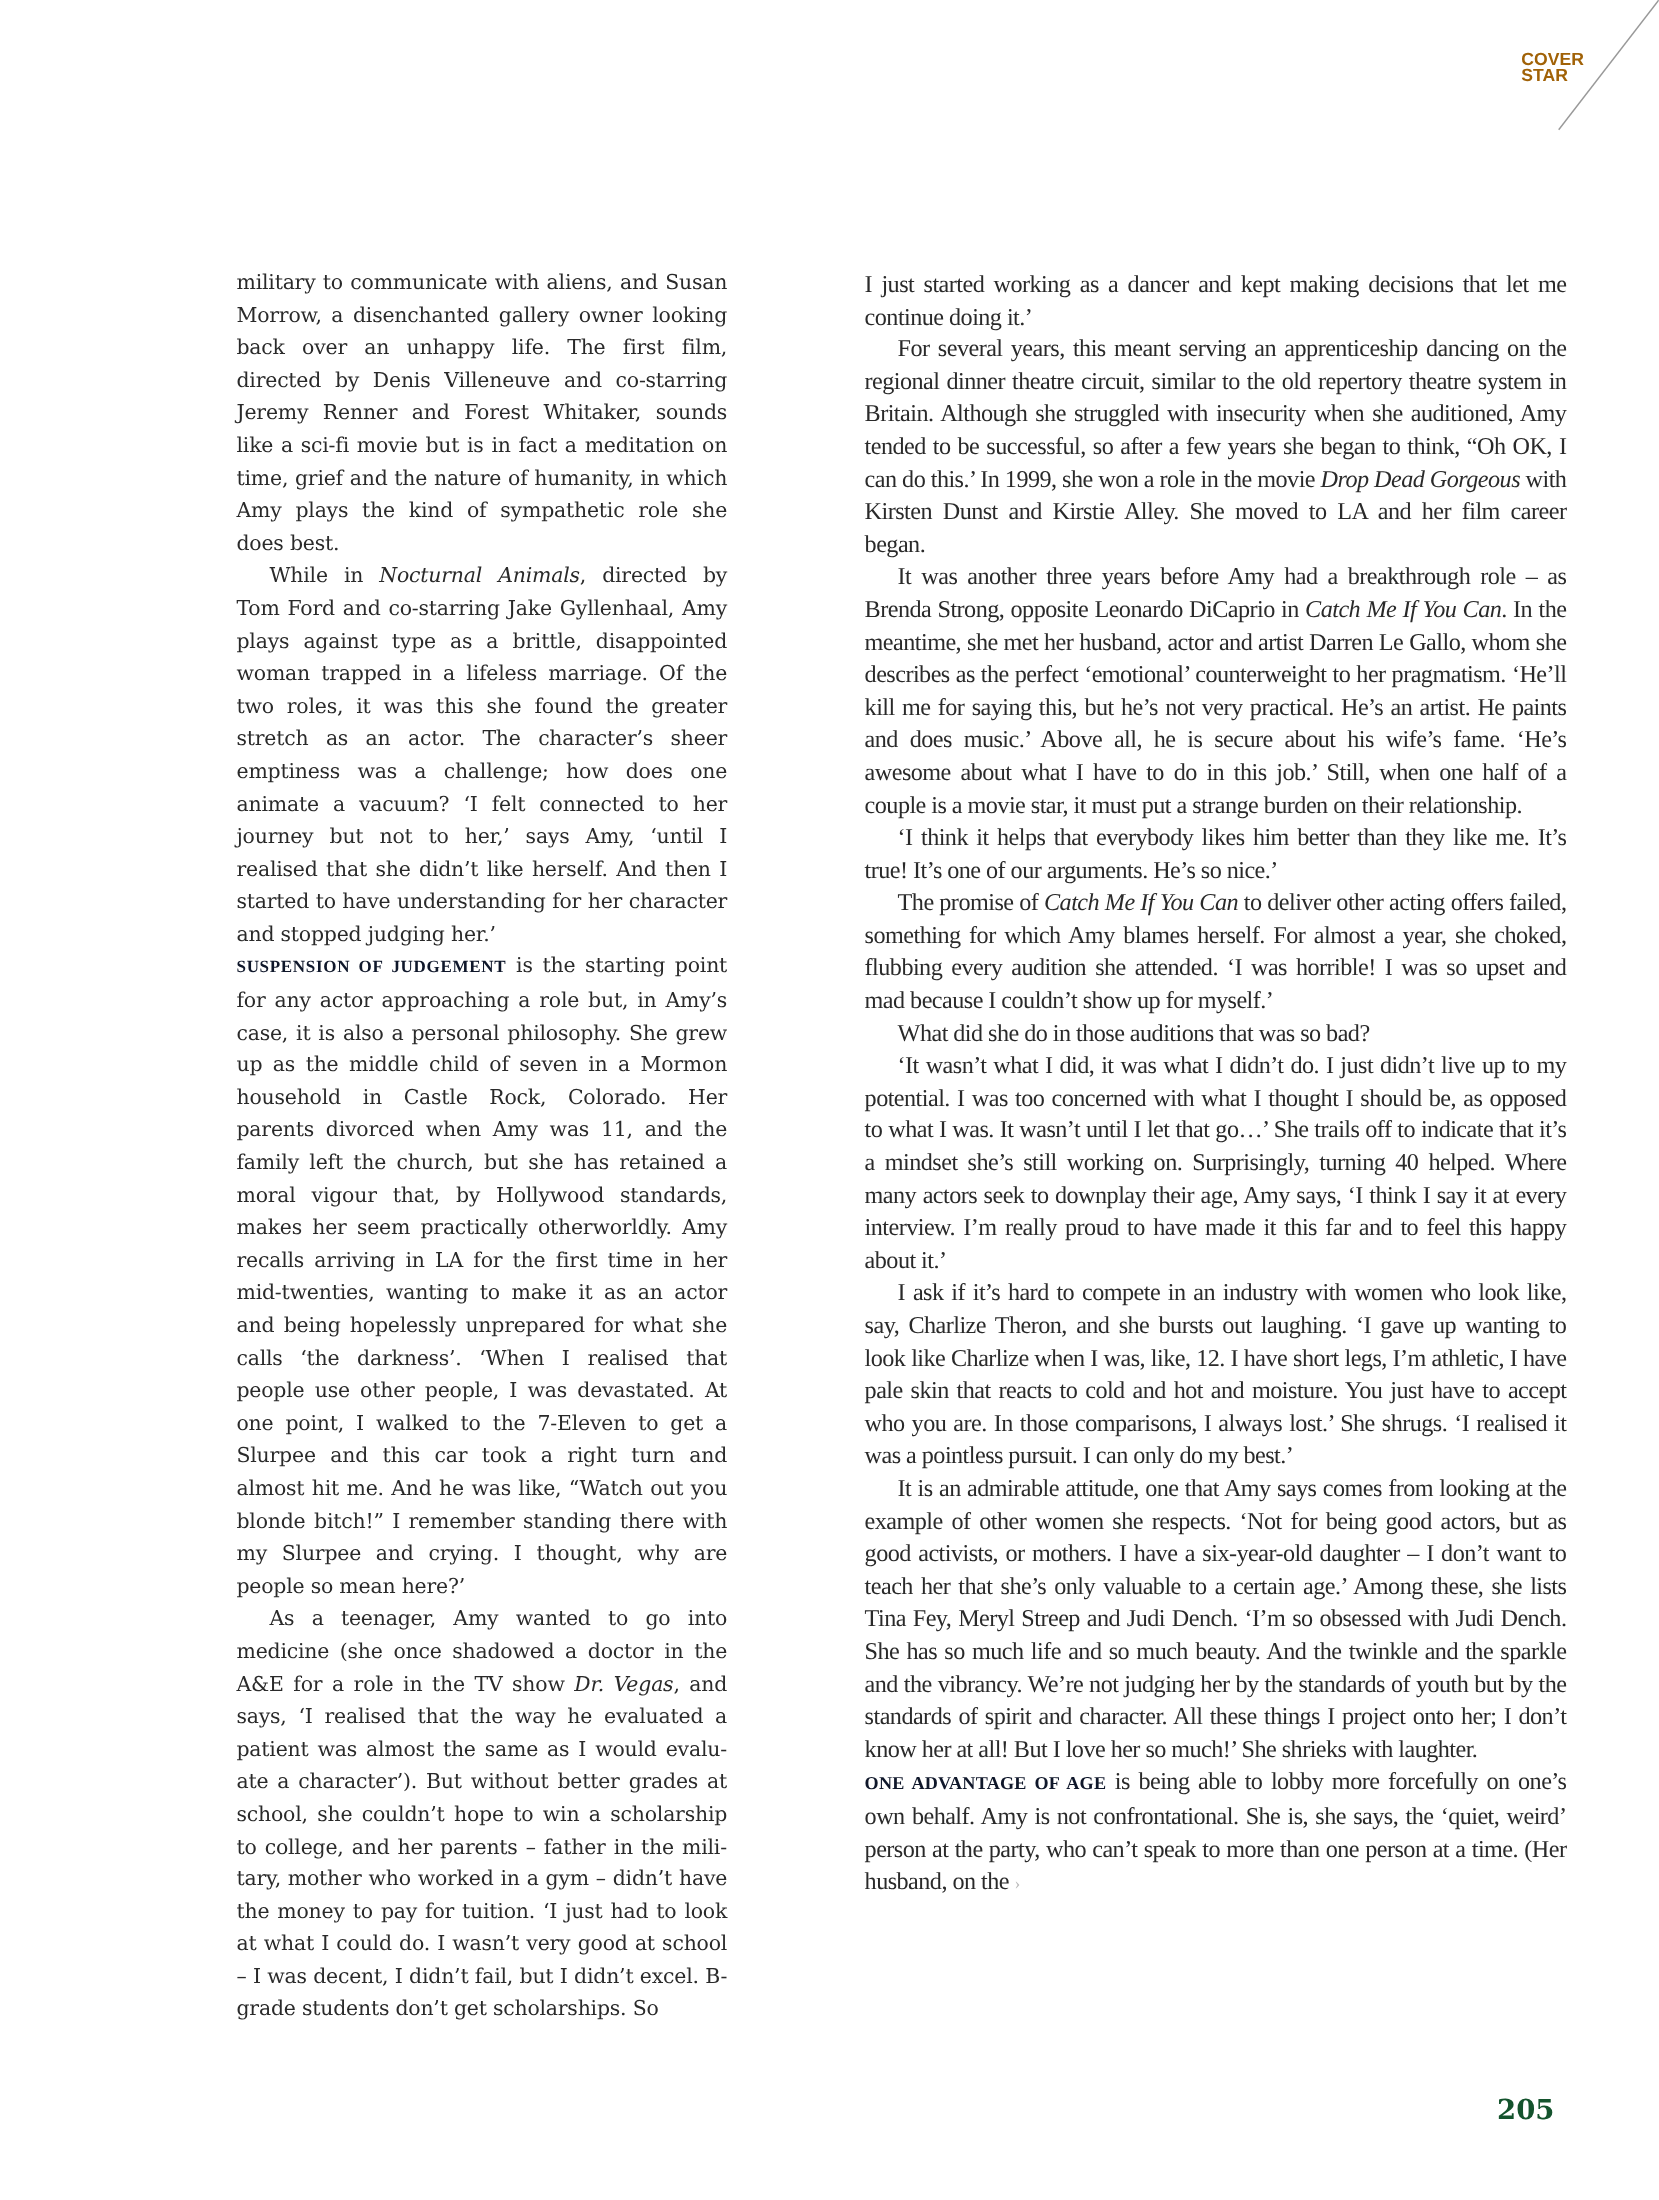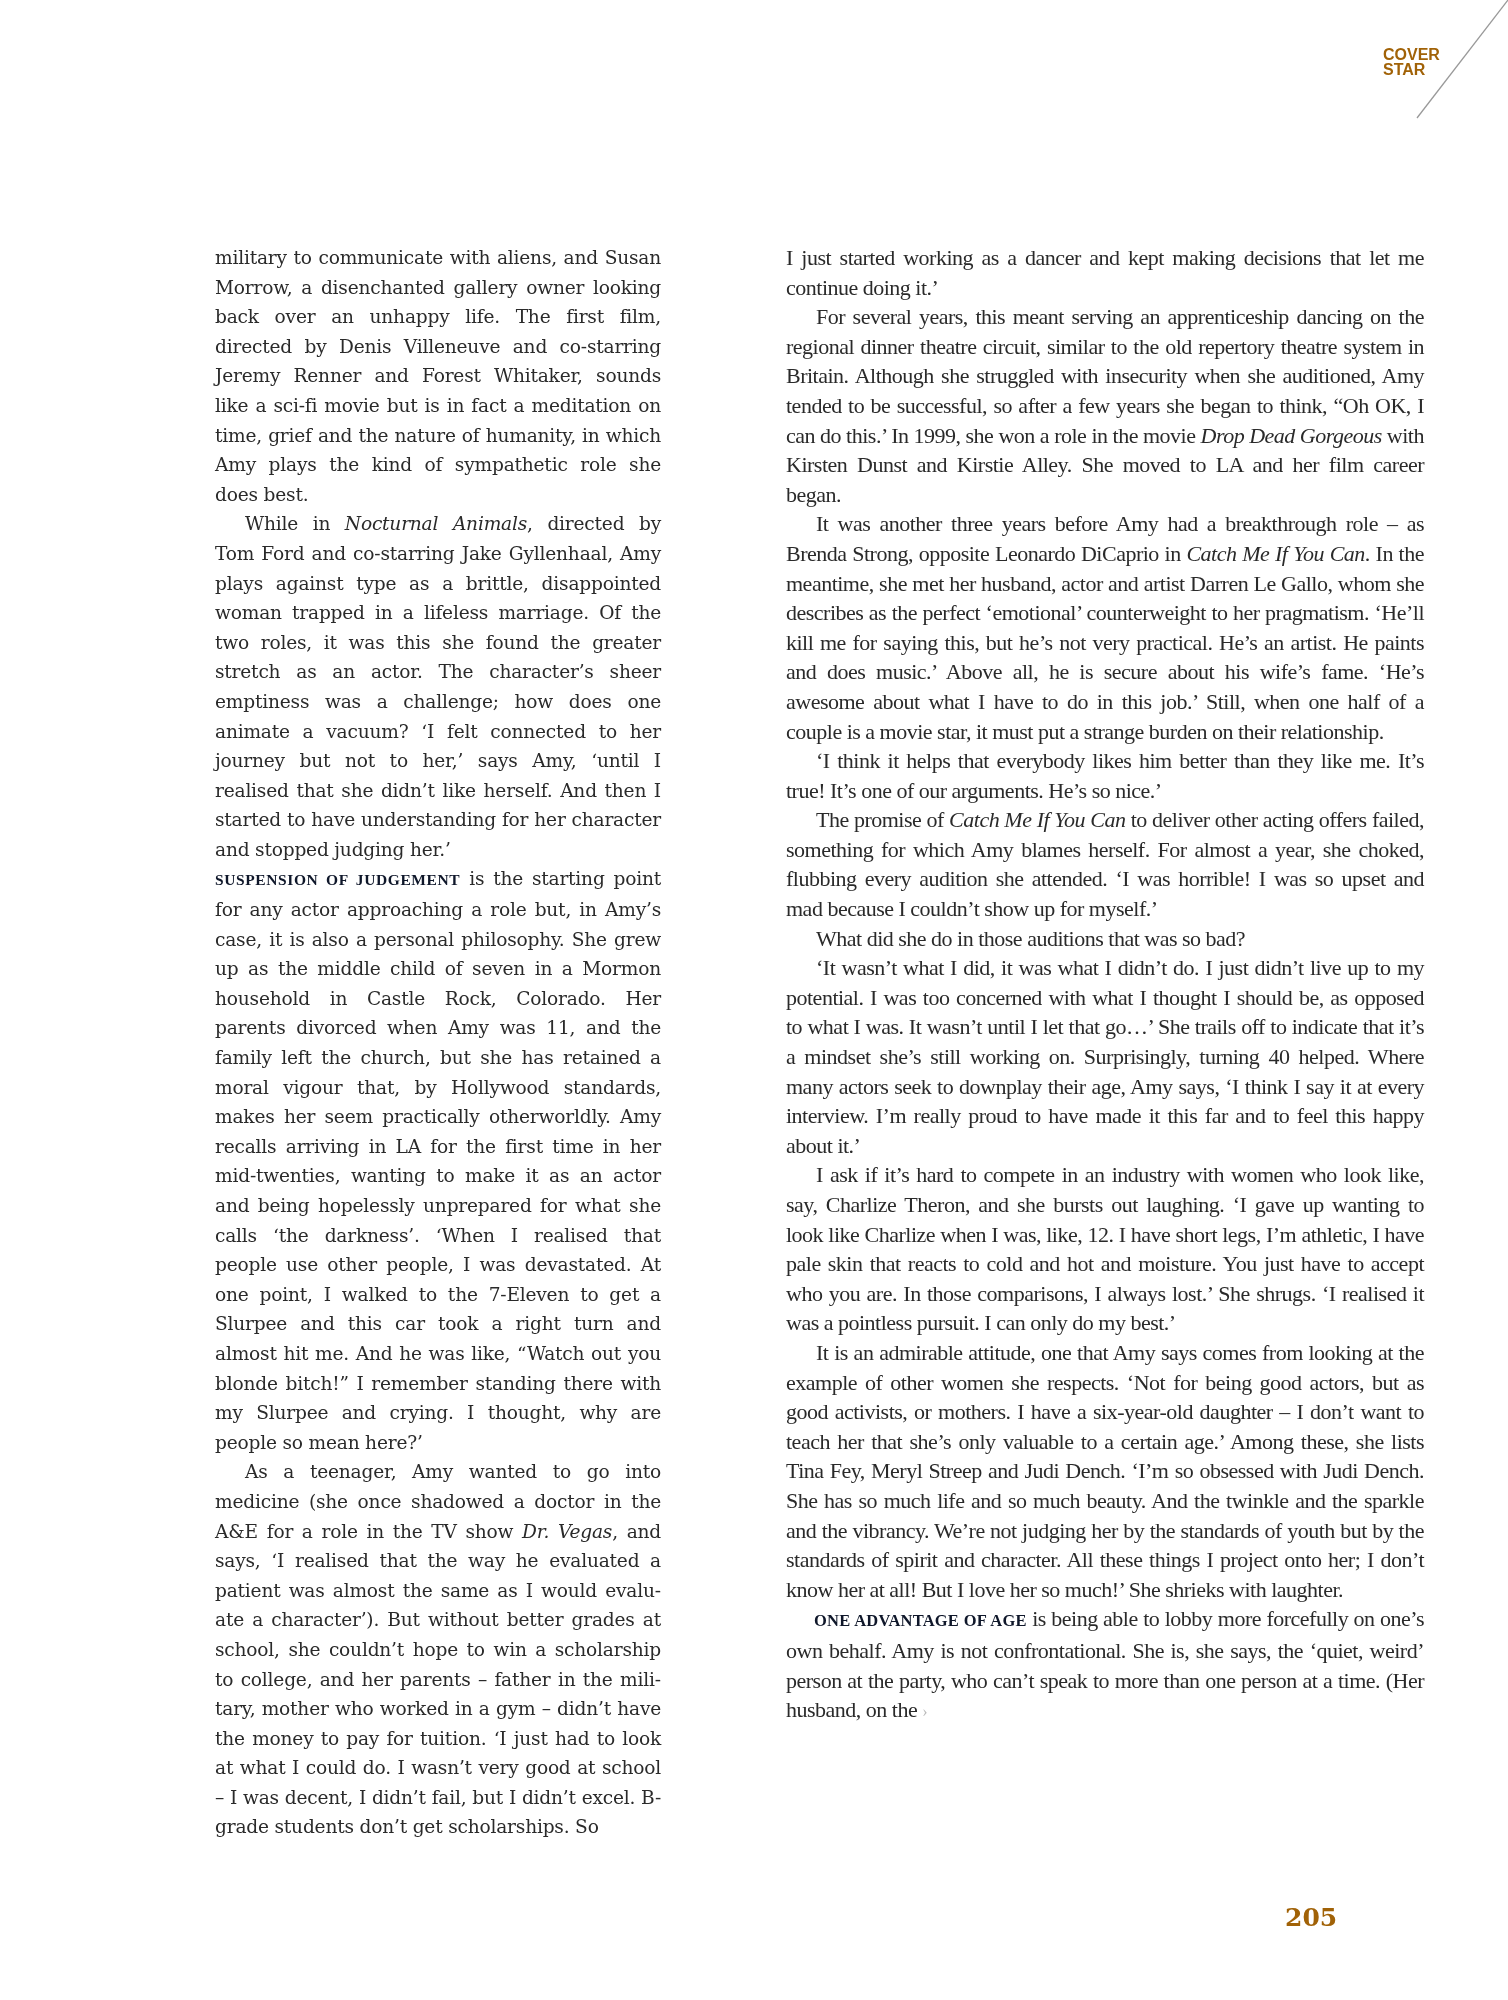--- a/index.html
+++ b/index.html
@@ -17,25 +17,25 @@
   }
   .col-left { left: 215px; width: 446px; font-size: 18.6px; letter-spacing: -0.2px; }
   .col-right { left: 786px; width: 638px; font-family: "Liberation Serif", serif; font-size: 22px; letter-spacing: -0.5px; }
   .col p { margin: 0; }
   .col p.ind { text-indent: 30px; }
   .col p.noind { text-indent: 0; }
   .lead {
     font-family: Liberation Serif, serif; font-weight: bold;
     font-size: 15.5px; letter-spacing: 0.6px; color: #0f172a;
   }
-  .col-right .lead { font-size: 16.5px; letter-spacing: 0.2px; margin-left: 28px; }
+  .col-right .lead { font-size: 16.5px; letter-spacing: 0.2px; }
   .cont-arrow { color: #bbb; font-size: 16px; }
   .page-number {
-    position: absolute; left: 1285px; top: 1903px;
-    font-family: "DejaVu Serif", serif; font-weight: bold; font-size: 25px; color: #a16207; text-align: center;
+    position: absolute; left: 1361px; top: 1903px;
+    font-family: "DejaVu Serif", serif; font-weight: bold; font-size: 25px; color: #14532d; text-align: center;
   }
 </style>
 </head>
 <body>
 
 <div class="section-tag">
   <div>COVER</div>
   <div>STAR</div>
 </div>
 <svg class="slash" viewBox="0 0 93 120">

